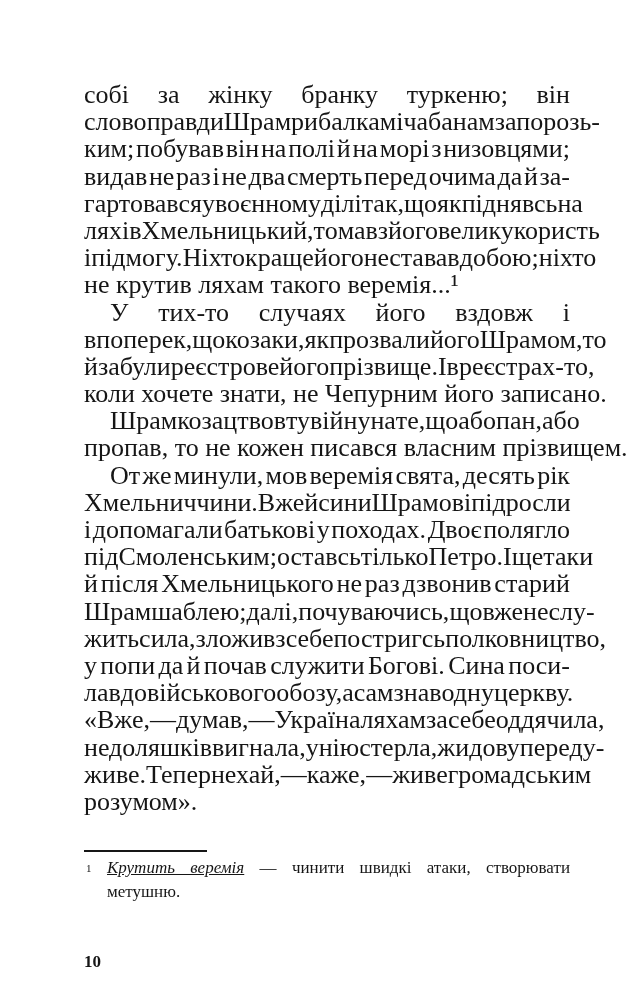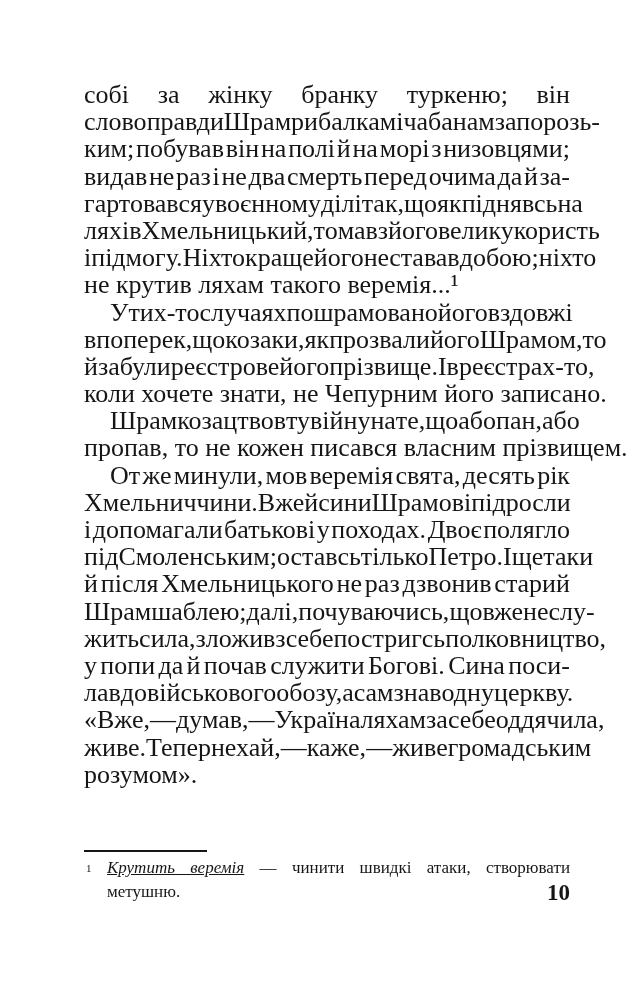--- a/index.html
+++ b/index.html
@@ -60,24 +60,24 @@
   .fn-marker {
     position: absolute;
     left: 2px;
     top: 1px;
     font-size: 11px;
   }
   .fn-term { font-style: italic; text-decoration: underline; }
   .page-number {
     position: absolute;
     left: 84px;
-    top: 880px;
+    top: 952px;
     width: 486px;
-    text-align: right;
-    font-size: 23px;
+    text-align: left;
+    font-size: 17px;
     font-weight: bold;
   }
 </style>
 </head>
 <body>
 
 <div class="page">
 
   <div class="text-block">
 
@@ -158,21 +158,20 @@
           <span>бою;</span>
           <span>ніхто</span>
         </div>
         <div class="text-line">не крутив ляхам такого веремія...¹</div>
       </div>
       <div class="paragraph">
         <div class="text-line justify indent">
           <span>У</span>
           <span>тих-то</span>
           <span>случаях</span>
-          <span>пошрамовано</span>
           <span>його</span>
           <span>вздовж</span>
           <span>і</span>
         </div>
         <div class="text-line justify">
           <span>впоперек,</span>
           <span>що</span>
           <span>козаки,</span>
           <span>як</span>
           <span>прозвали</span>
@@ -300,20 +299,28 @@
           <span>—</span>
           <span>думав,</span>
           <span>—</span>
           <span>Україна</span>
           <span>ляхам</span>
           <span>за</span>
           <span>себе</span>
           <span>оддячила,</span>
         </div>
         <div class="text-line justify">
+          <span>недоляшків</span>
+          <span>вигнала,</span>
+          <span>унію</span>
+          <span>стерла,</span>
+          <span>жидову</span>
+          <span>переду-</span>
+        </div>
+        <div class="text-line justify">
           <span>живе.</span>
           <span>Тепер</span>
           <span>нехай,</span>
           <span>—</span>
           <span>каже,</span>
           <span>—</span>
           <span>живе</span>
           <span>громадським</span>
         </div>
         <div class="text-line">розумом».</div>

